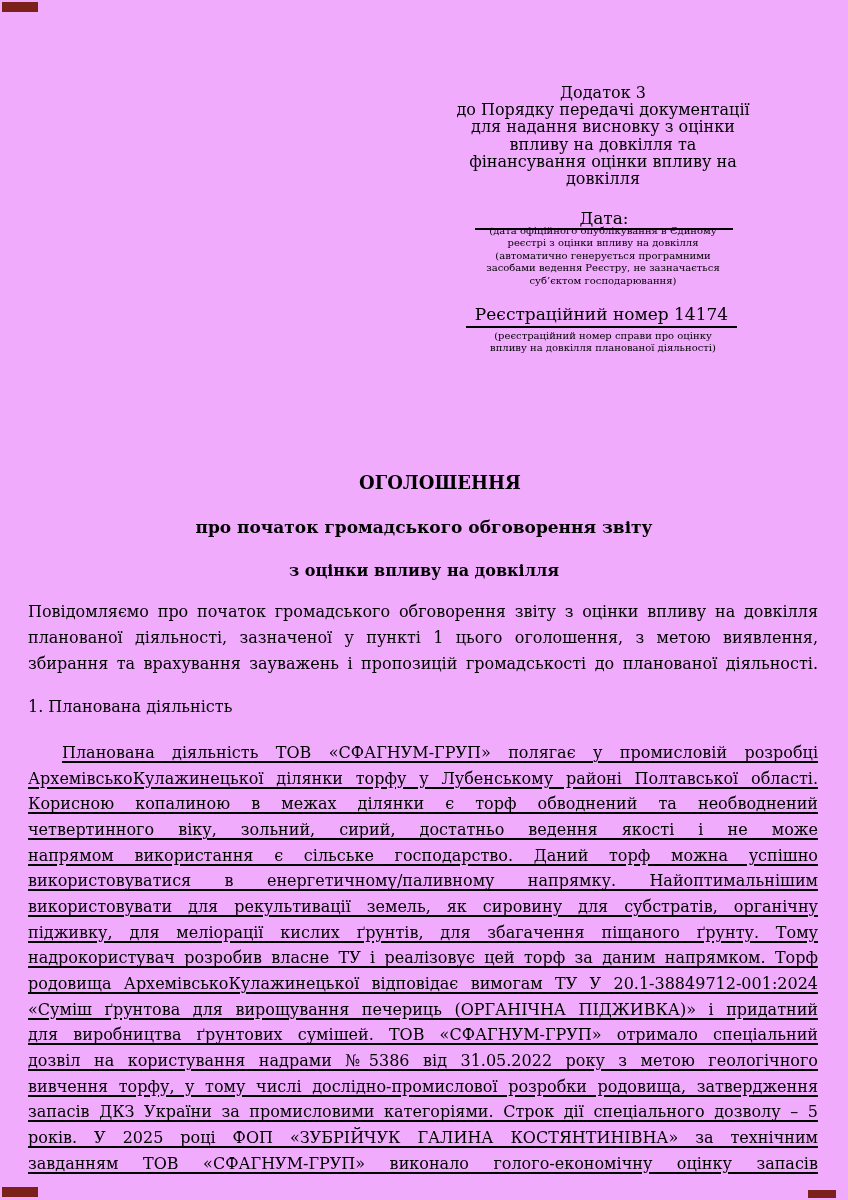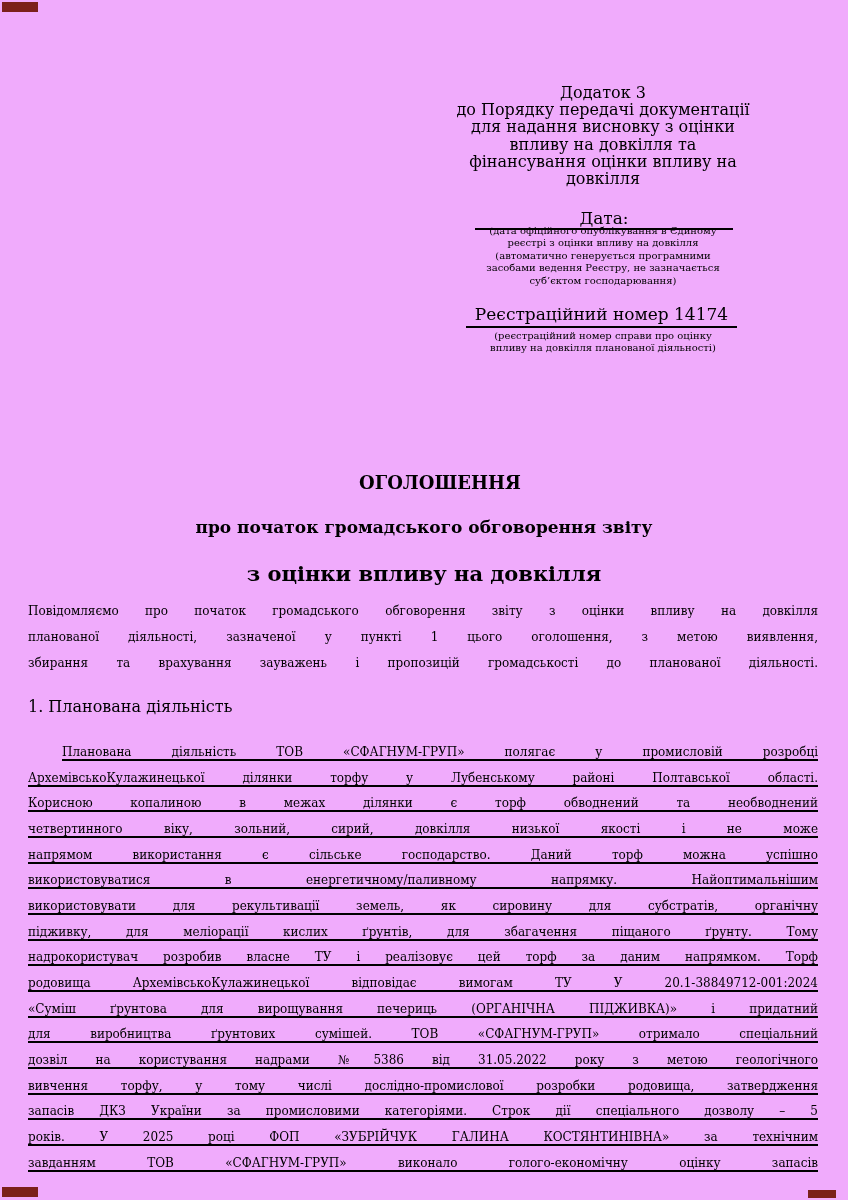--- a/index.html
+++ b/index.html
@@ -34,24 +34,24 @@
   .reg-note   { top:330px; }
 
   
   .title-line {
     left:0; width:848px;
     text-align:center;
     font-weight:bold;
   }
   .t1 { top:472px; font-size:18px;padding-left:16px; }
   .t2 { top:517px; font-size:17px; }
-  .t3 { top:561px; font-size:21px; }
+  .t3 { top:561px; font-size:16px; }
 
   
-  .body-col { left:28px; width:790px; font-size:12px; }
+  .body-col { left:28px; width:790px; font-size:16px; }
 
   .intro { top:599px; }
   .intro .bline { line-height:25.8px; }
 
   .sec-heading { top:696px; font-size:16px; line-height:22px; }
 
   .activity { top:740px; }
   .activity .bline {
     line-height:25.65px;
     text-decoration:underline;
@@ -113,21 +113,21 @@
     <div class="bline">планованої діяльності, зазначеної у пункті 1 цього оголошення, з метою виявлення,</div>
     <div class="bline">збирання та врахування зауважень і пропозицій громадськості до планованої діяльності.</div>
   </div>
 
   <div class="abs body-col sec-heading">1. Планована діяльність</div>
 
   <div class="abs body-col activity">
     <div class="bline indent">Планована діяльність ТОВ «СФАГНУМ-ГРУП» полягає у промисловій розробці</div>
     <div class="bline">АрхемівськоКулажинецької ділянки торфу у Лубенському районі Полтавської області.</div>
     <div class="bline">Корисною копалиною в межах ділянки є торф обводнений та необводнений</div>
-    <div class="bline">четвертинного віку, зольний, сирий, довкілля низької якості і не може</div>
+    <div class="bline">четвертинного віку, зольний, сирий, достатньо ведення якості і не може</div>
     <div class="bline">напрямом використання є сільське господарство. Даний торф можна успішно</div>
     <div class="bline">використовуватися в енергетичному/паливному напрямку. Найоптимальнішим</div>
     <div class="bline">використовувати для рекультивації земель, як сировину для субстратів, органічну</div>
     <div class="bline">підживку, для меліорації кислих ґрунтів, для збагачення піщаного ґрунту. Тому</div>
     <div class="bline">надрокористувач розробив власне ТУ і реалізовує цей торф за даним напрямком. Торф</div>
     <div class="bline">родовища АрхемівськоКулажинецької відповідає вимогам ТУ У 20.1-38849712-001:2024</div>
     <div class="bline">«Суміш ґрунтова для вирощування печериць (ОРГАНІЧНА ПІДЖИВКА)» і придатний</div>
     <div class="bline">для виробництва ґрунтових сумішей. ТОВ «СФАГНУМ-ГРУП» отримало спеціальний</div>
     <div class="bline">дозвіл на користування надрами №5386 від 31.05.2022 року з метою геологічного</div>
     <div class="bline">вивчення торфу, у тому числі дослідно-промислової розробки родовища, затвердження</div>

